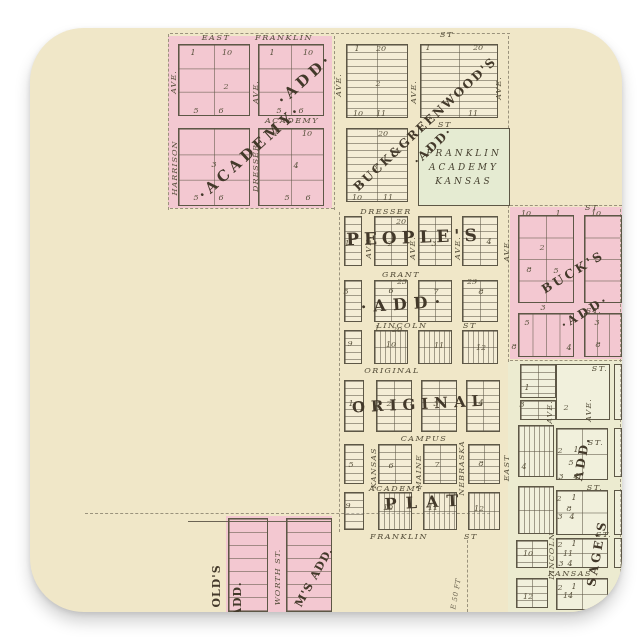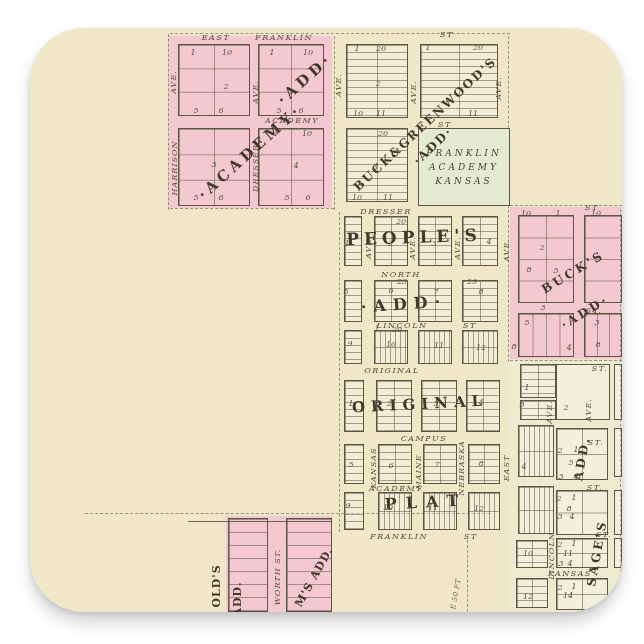--- a/index.html
+++ b/index.html
@@ -133,21 +133,21 @@
       <div class="blk plain" style="left: 614px; top: 490px; width: 8px; height: 45px;"></div>
       <div class="blk plain" style="left: 614px; top: 538px; width: 8px; height: 30px;"></div>
       <div class="blk lotsh12 nofill" style="left: 228px; top: 518px; width: 40px; height: 94px;"></div>
       <div class="blk lotsh12 nofill" style="left: 286px; top: 518px; width: 46px; height: 94px;"></div>
       <div class="lbl lbl-st" style="left: 216px; top: 37px; --r: 0deg;">EAST</div>
       <div class="lbl lbl-st" style="left: 284px; top: 37px; --r: 0deg;">FRANKLIN</div>
       <div class="lbl lbl-st" style="left: 292px; top: 120px; --r: 0deg;">ACADEMY</div>
       <div class="lbl lbl-st" style="left: 447px; top: 34px; --r: 0deg;">ST</div>
       <div class="lbl lbl-st" style="left: 445px; top: 124px; --r: 0deg;">ST</div>
       <div class="lbl lbl-st" style="left: 386px; top: 211px; --r: 0deg;">DRESSER</div>
-      <div class="lbl lbl-st" style="left: 401px; top: 274px; --r: 0deg;">NORTH</div>
+      <div class="lbl lbl-st" style="left: 401px; top: 274px; --r: 0deg;">GRANT</div>
       <div class="lbl lbl-st" style="left: 402px; top: 325px; --r: 0deg;">LINCOLN</div>
       <div class="lbl lbl-st" style="left: 470px; top: 325px; --r: 0deg;">ST</div>
       <div class="lbl lbl-st" style="left: 392px; top: 370px; --r: 0deg;">ORIGINAL</div>
       <div class="lbl lbl-st" style="left: 424px; top: 438px; --r: 0deg;">CAMPUS</div>
       <div class="lbl lbl-st" style="left: 396px; top: 488px; --r: 0deg;">ACADEMY</div>
       <div class="lbl lbl-st" style="left: 399px; top: 536px; --r: 0deg;">FRANKLIN</div>
       <div class="lbl lbl-st" style="left: 471px; top: 536px; --r: 0deg;">ST</div>
       <div class="lbl lbl-st" style="left: 592px; top: 207px; --r: 0deg;">ST</div>
       <div class="lbl lbl-st" style="left: 594px; top: 310px; --r: 0deg;">ST.</div>
       <div class="lbl lbl-st" style="left: 600px; top: 368px; --r: 0deg;">ST.</div>

